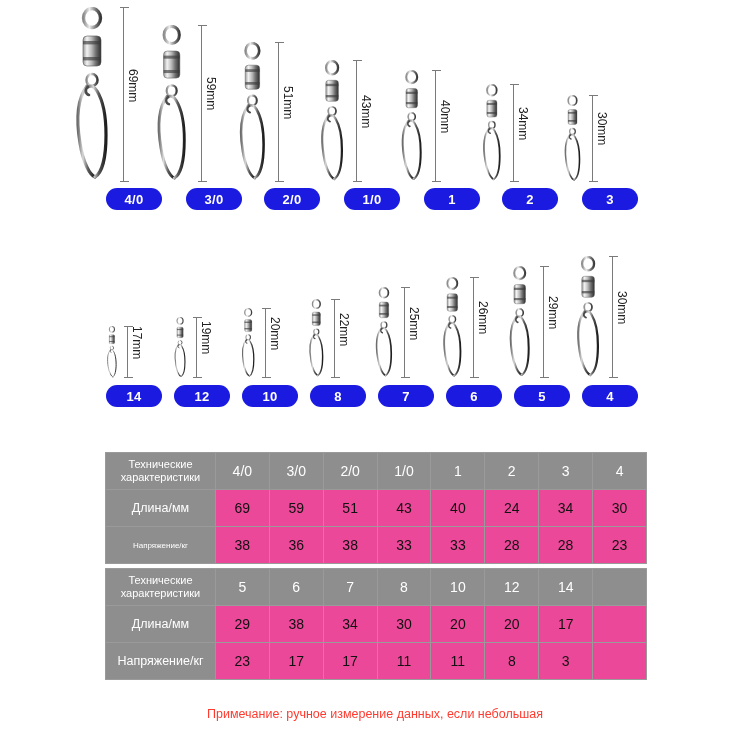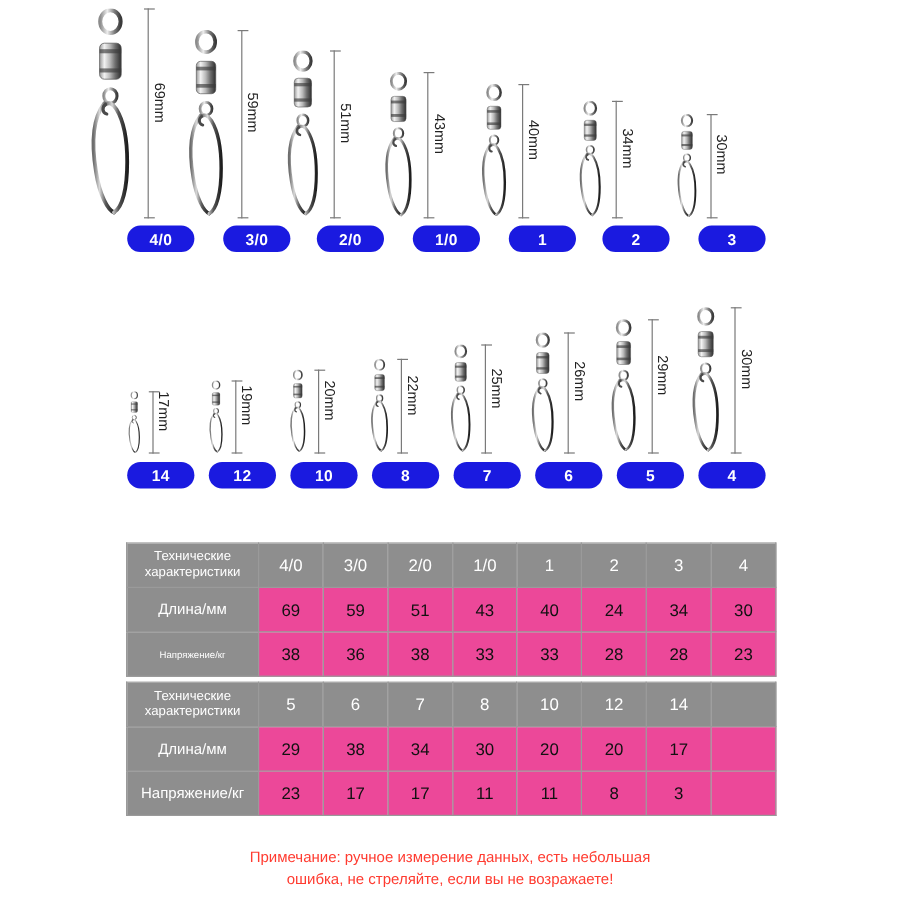--- a/index.html
+++ b/index.html
@@ -895,17 +895,16 @@
           <td class="num-cell">11</td>
           <td class="num-cell">11</td>
           <td class="num-cell">8</td>
           <td class="num-cell">3</td>
           <td class="num-cell"></td>
         </tr>
       </tbody>
     </table>
 
   <div class="note" style="left:0;top:705px;">
-    <div>Примечание: ручное измерение данных, есть небольшая</div>
-    <div>ошибка, не стреляйте, если вы не возражаете!</div>
+    <div>Примечание: ручное измерение данных, если небольшая</div>
   </div>
 
 </div>
 
 </body></html>

